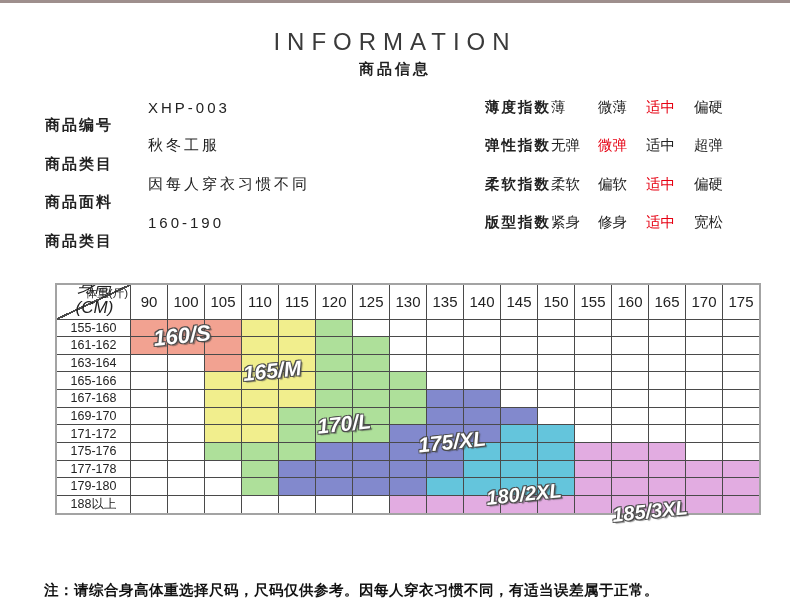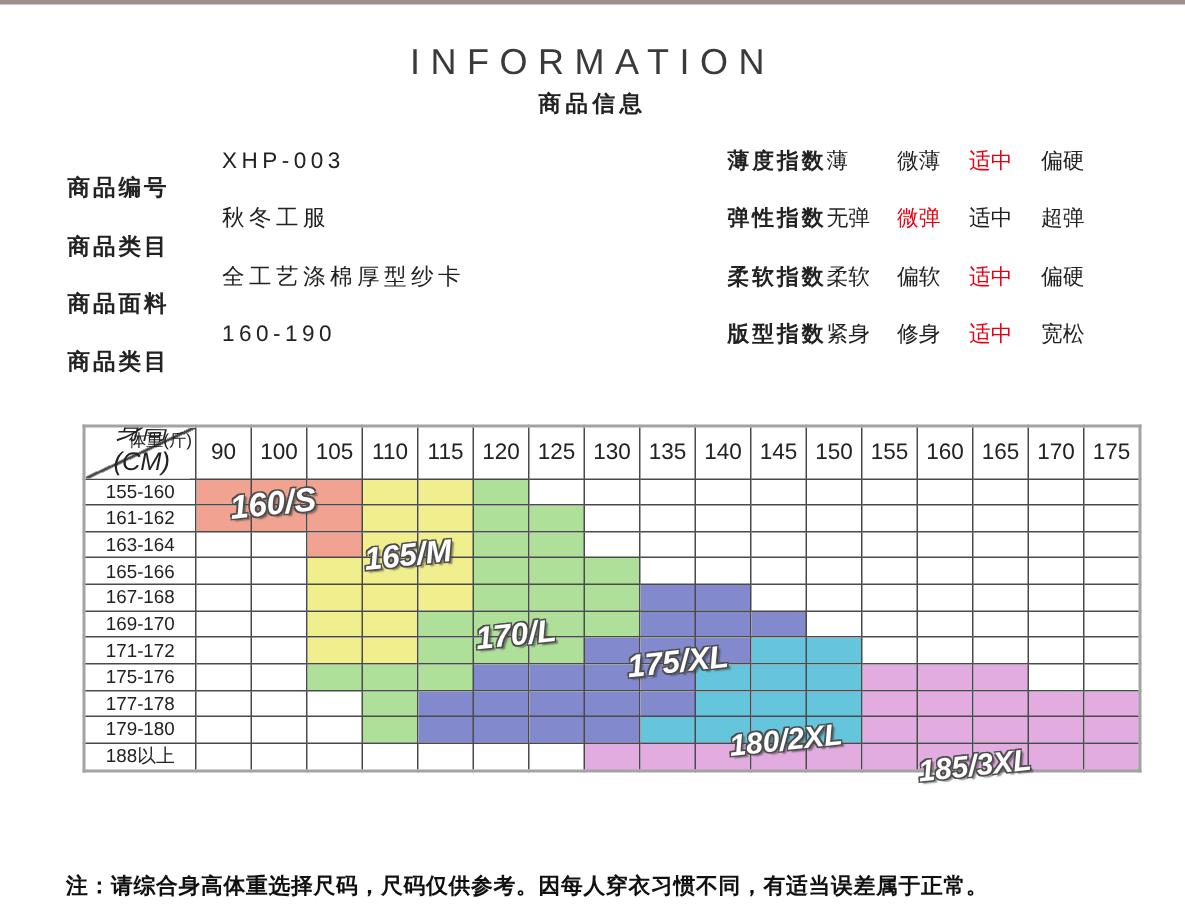--- a/index.html
+++ b/index.html
@@ -70,21 +70,21 @@
   <div class="info-row">
     <span class="info-label">商品编号</span>
     <span class="info-value">XHP-003</span>
   </div>
   <div class="info-row">
     <span class="info-label">商品类目</span>
     <span class="info-value">秋冬工服</span>
   </div>
   <div class="info-row">
     <span class="info-label">商品面料</span>
-    <span class="info-value">全工艺涤棉厚型纱卡</span>
+    <span class="info-value">因每人穿衣习惯不同</span>
   </div>
   <div class="info-row">
     <span class="info-label">商品类目</span>
     <span class="info-value">160-190</span>
   </div>
 </div>
 
 <div class="info-right">
     <div class="info-row">
       <span class="idx-label">薄度指数</span>

